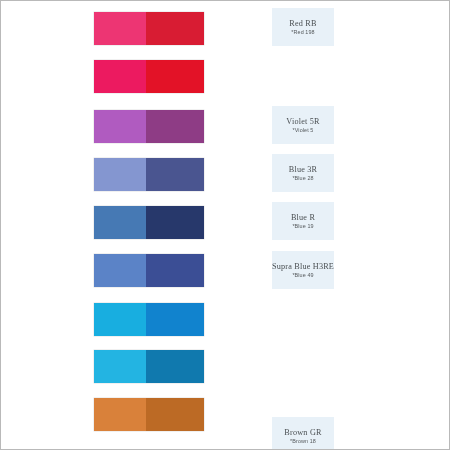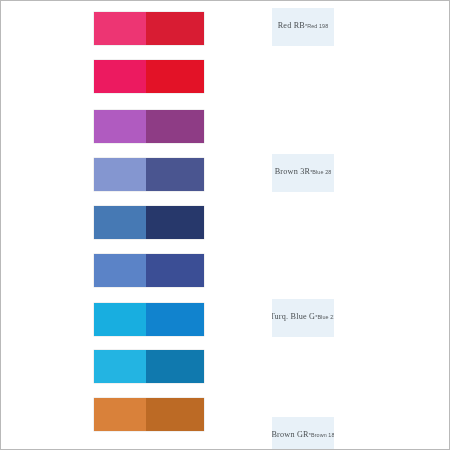--- a/index.html
+++ b/index.html
@@ -51,21 +51,21 @@
 
   
   .label-box {
     position: absolute;
     left: 271px;
     width: 62px;
     height: 38px;
     background: #e8f1f8;
     box-sizing: border-box;
     display: flex;
-    flex-direction: row;
+    flex-direction: column;
     align-items: center;
     justify-content: center;
     overflow: hidden;
   }
   .label-name {
     font-family: "Liberation Serif", serif;
     font-size: 8.2px;
     color: #4a4f52;
     letter-spacing: 0.2px;
     white-space: nowrap;
@@ -154,32 +154,40 @@
         <div class="swatch-half dark" style="background:#BC6A25"></div>
       </div>
     </div>
 
     <div class="label-box" style="top:7px">
       <div class="label-name">Red RB</div>
       <div class="label-code">*Red 198</div>
     </div>
 
 
+    <div class="label-box" style="top:105px">
+      <div class="label-name">Violet 5R</div>
+      <div class="label-code">*Violet 5</div>
+    </div>
 
     <div class="label-box" style="top:153px">
-      <div class="label-name">Brown 3R</div>
+      <div class="label-name">Blue 3R</div>
       <div class="label-code">*Blue 28</div>
     </div>
 
+    <div class="label-box" style="top:201px">
+      <div class="label-name">Blue R</div>
+      <div class="label-code">*Blue 19</div>
+    </div>
 
+    <div class="label-box wide" style="top:250px">
+      <div class="label-name">Supra Blue H3RE</div>
+      <div class="label-code">*Blue 49</div>
+    </div>
 
-    <div class="label-box" style="top:298px">
-      <div class="label-name">Turq. Blue G</div>
-      <div class="label-code">*Blue 21</div>
-    </div>
 
 
     <div class="label-box" style="top:416px">
       <div class="label-name">Brown GR</div>
       <div class="label-code">*Brown 18</div>
     </div>
 
   </div>
 </div>
 

